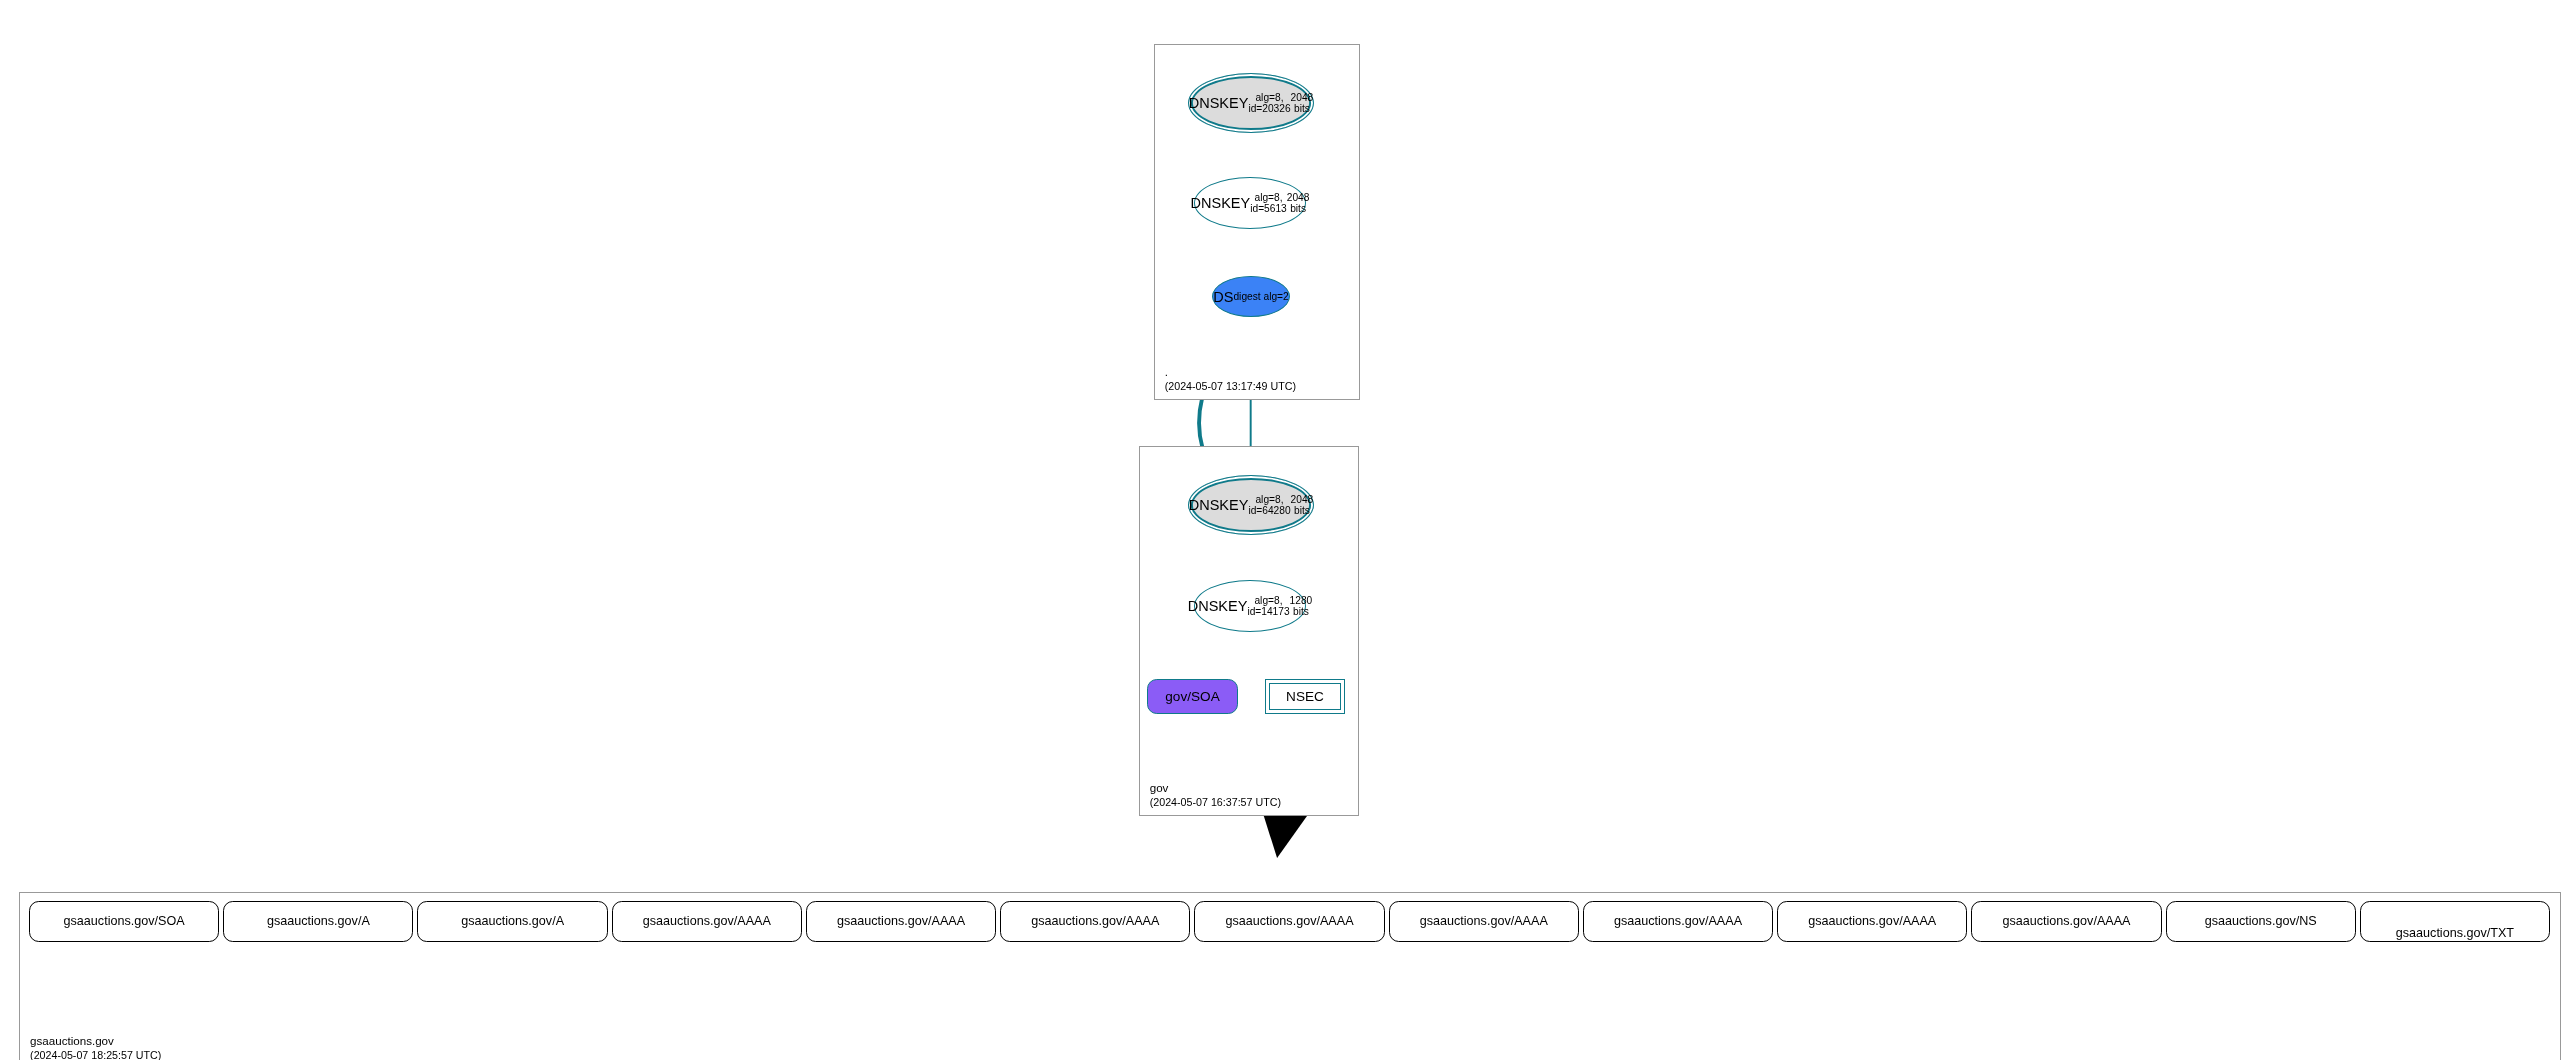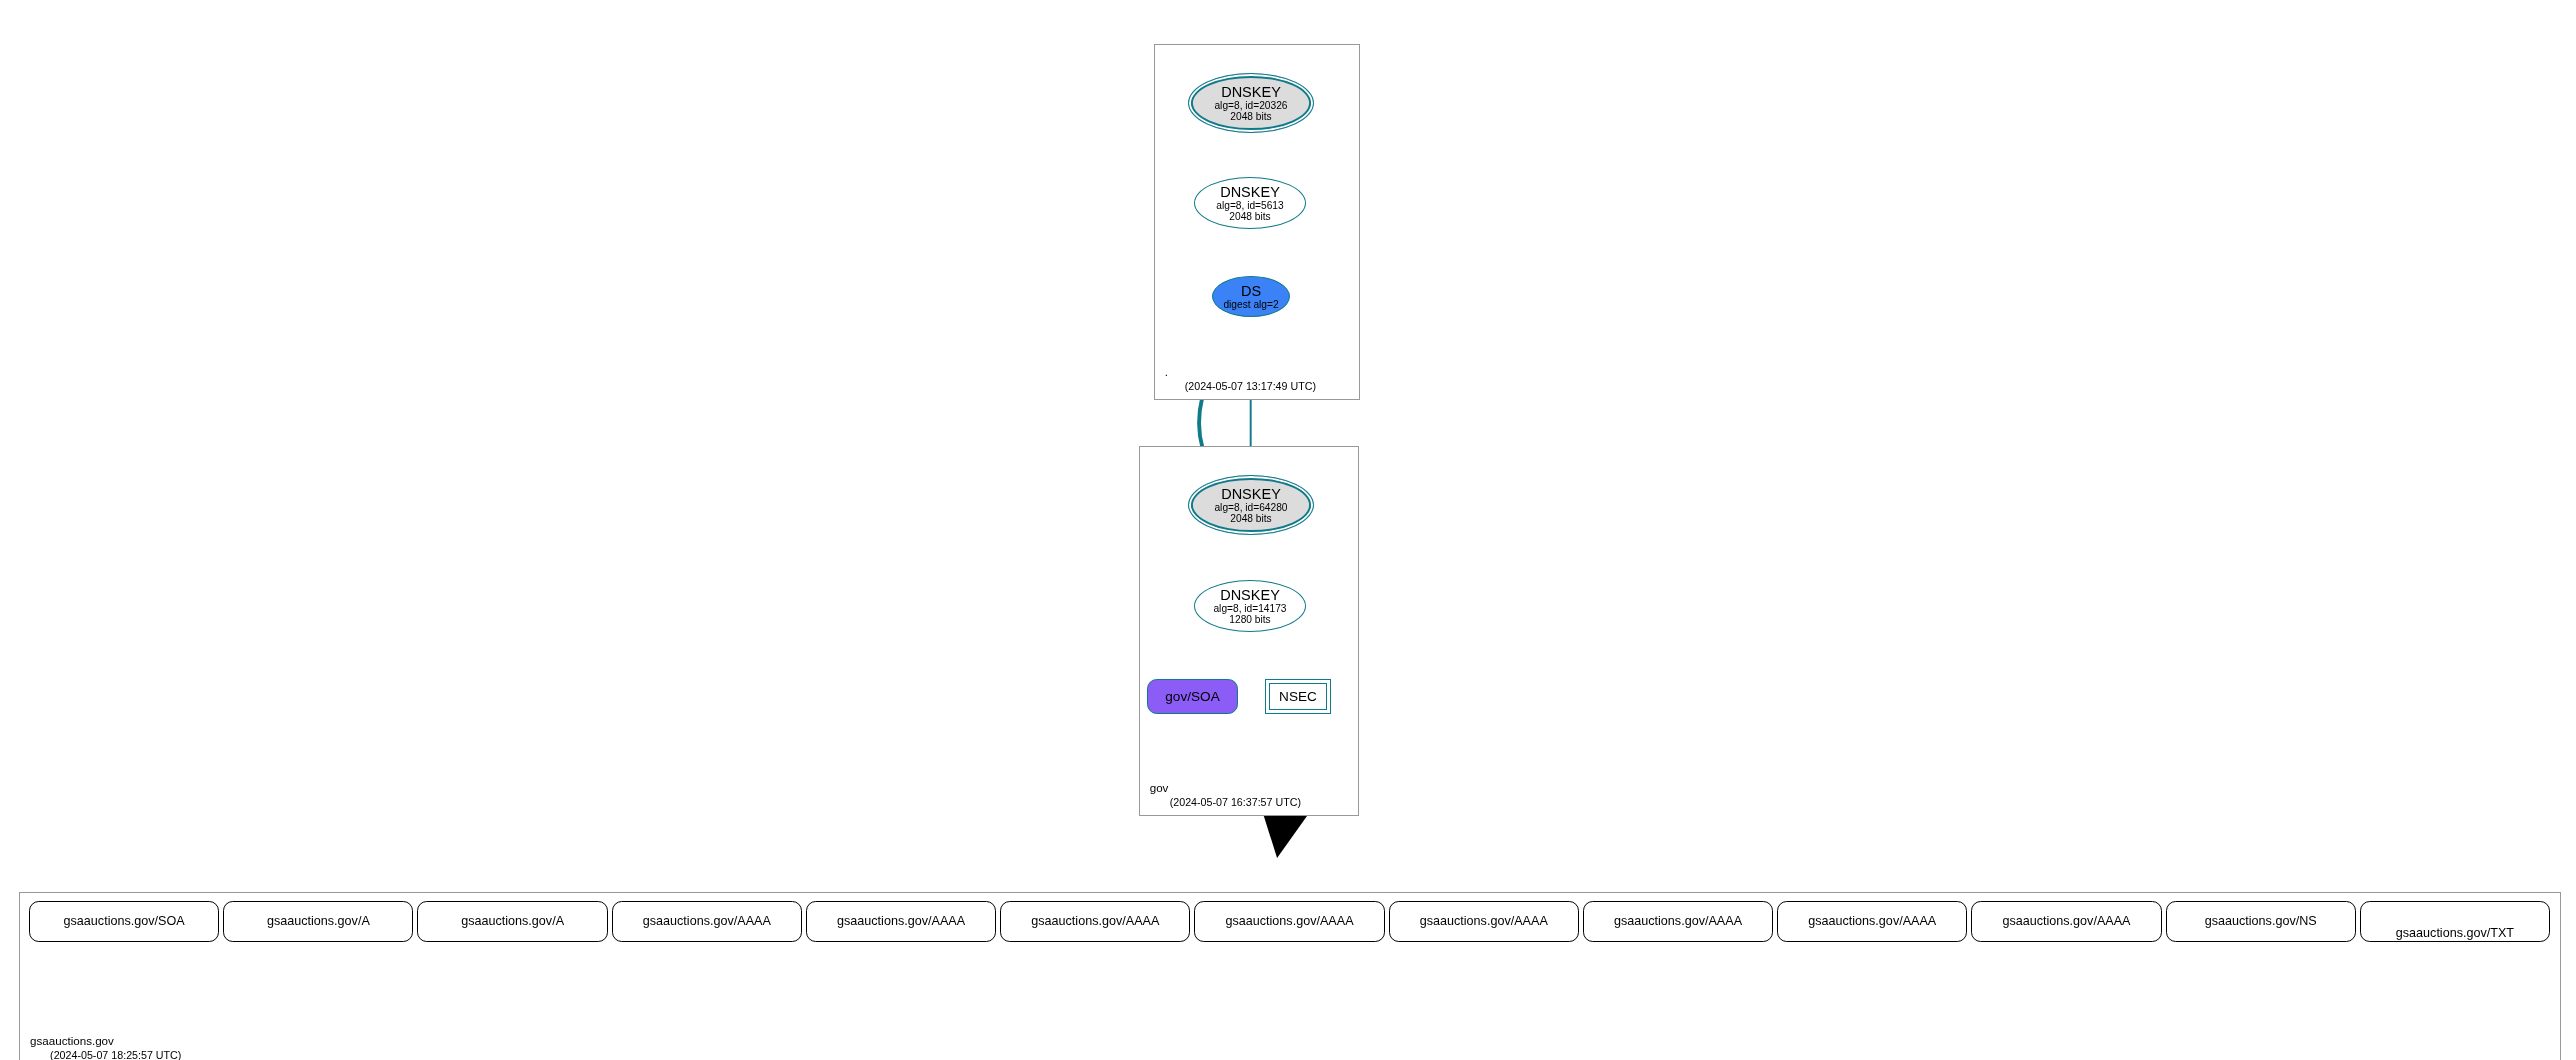--- a/index.html
+++ b/index.html
@@ -29,27 +29,26 @@
   }
   .zone-label {
     position: absolute;
     left: 9.7px;
     bottom: 5.8px;
     font-size: 11.6px;
     line-height: 1.25;
     text-align: left;
   }
   .zone-label .zl-name { display: block; }
-  .zone-label .zl-ts   { display: block; font-size: 10.7px; margin-left: 20px; }
+  .zone-label .zl-ts   { display: block; font-size: 10.7px; }
 
   .node {
     position: absolute;
     text-align: center;
     display: flex;
-    flex-direction: column;
     align-items: center;
     justify-content: center;
     box-sizing: border-box;
   }
   .node .n-title { font-size: 14.5px; }
   .node .n-sub   { font-size: 10.2px; line-height: 1.1; }
   .node .n-sub2  { font-size: 10.2px; line-height: 1.1; }
 
   
   .ksk {
@@ -172,21 +171,21 @@
   <div class="node zsk" style="left:1194px; top:580px; width:112px; height:52px;">
     <span class="n-title">DNSKEY</span>
     <span class="n-sub">alg=8, id=14173</span>
     <span class="n-sub2">1280 bits</span>
   </div>
 
   <div class="node rrset-teal" style="left:1147px; top:679px; width:91px; height:35px;">
     <span class="n-title" style="font-size:13.6px;">gov/SOA</span>
   </div>
 
-  <div class="node nsec" style="left:1265px; top:679px; width:66px; height:35px;">
+  <div class="node nsec" style="left:1265px; top:679px; width:80px; height:35px;">
     <span class="n-title" style="font-size:13.6px;">NSEC</span>
   </div>
 
   <div class="zone" style="left:19.4px; top:892px; width:2540px; height:175px;">
     <div class="zone-label">
       <span class="zl-name">gsaauctions.gov</span>
       <span class="zl-ts">(2024-05-07 18:25:57 UTC)</span>
     </div>
   </div>
 

